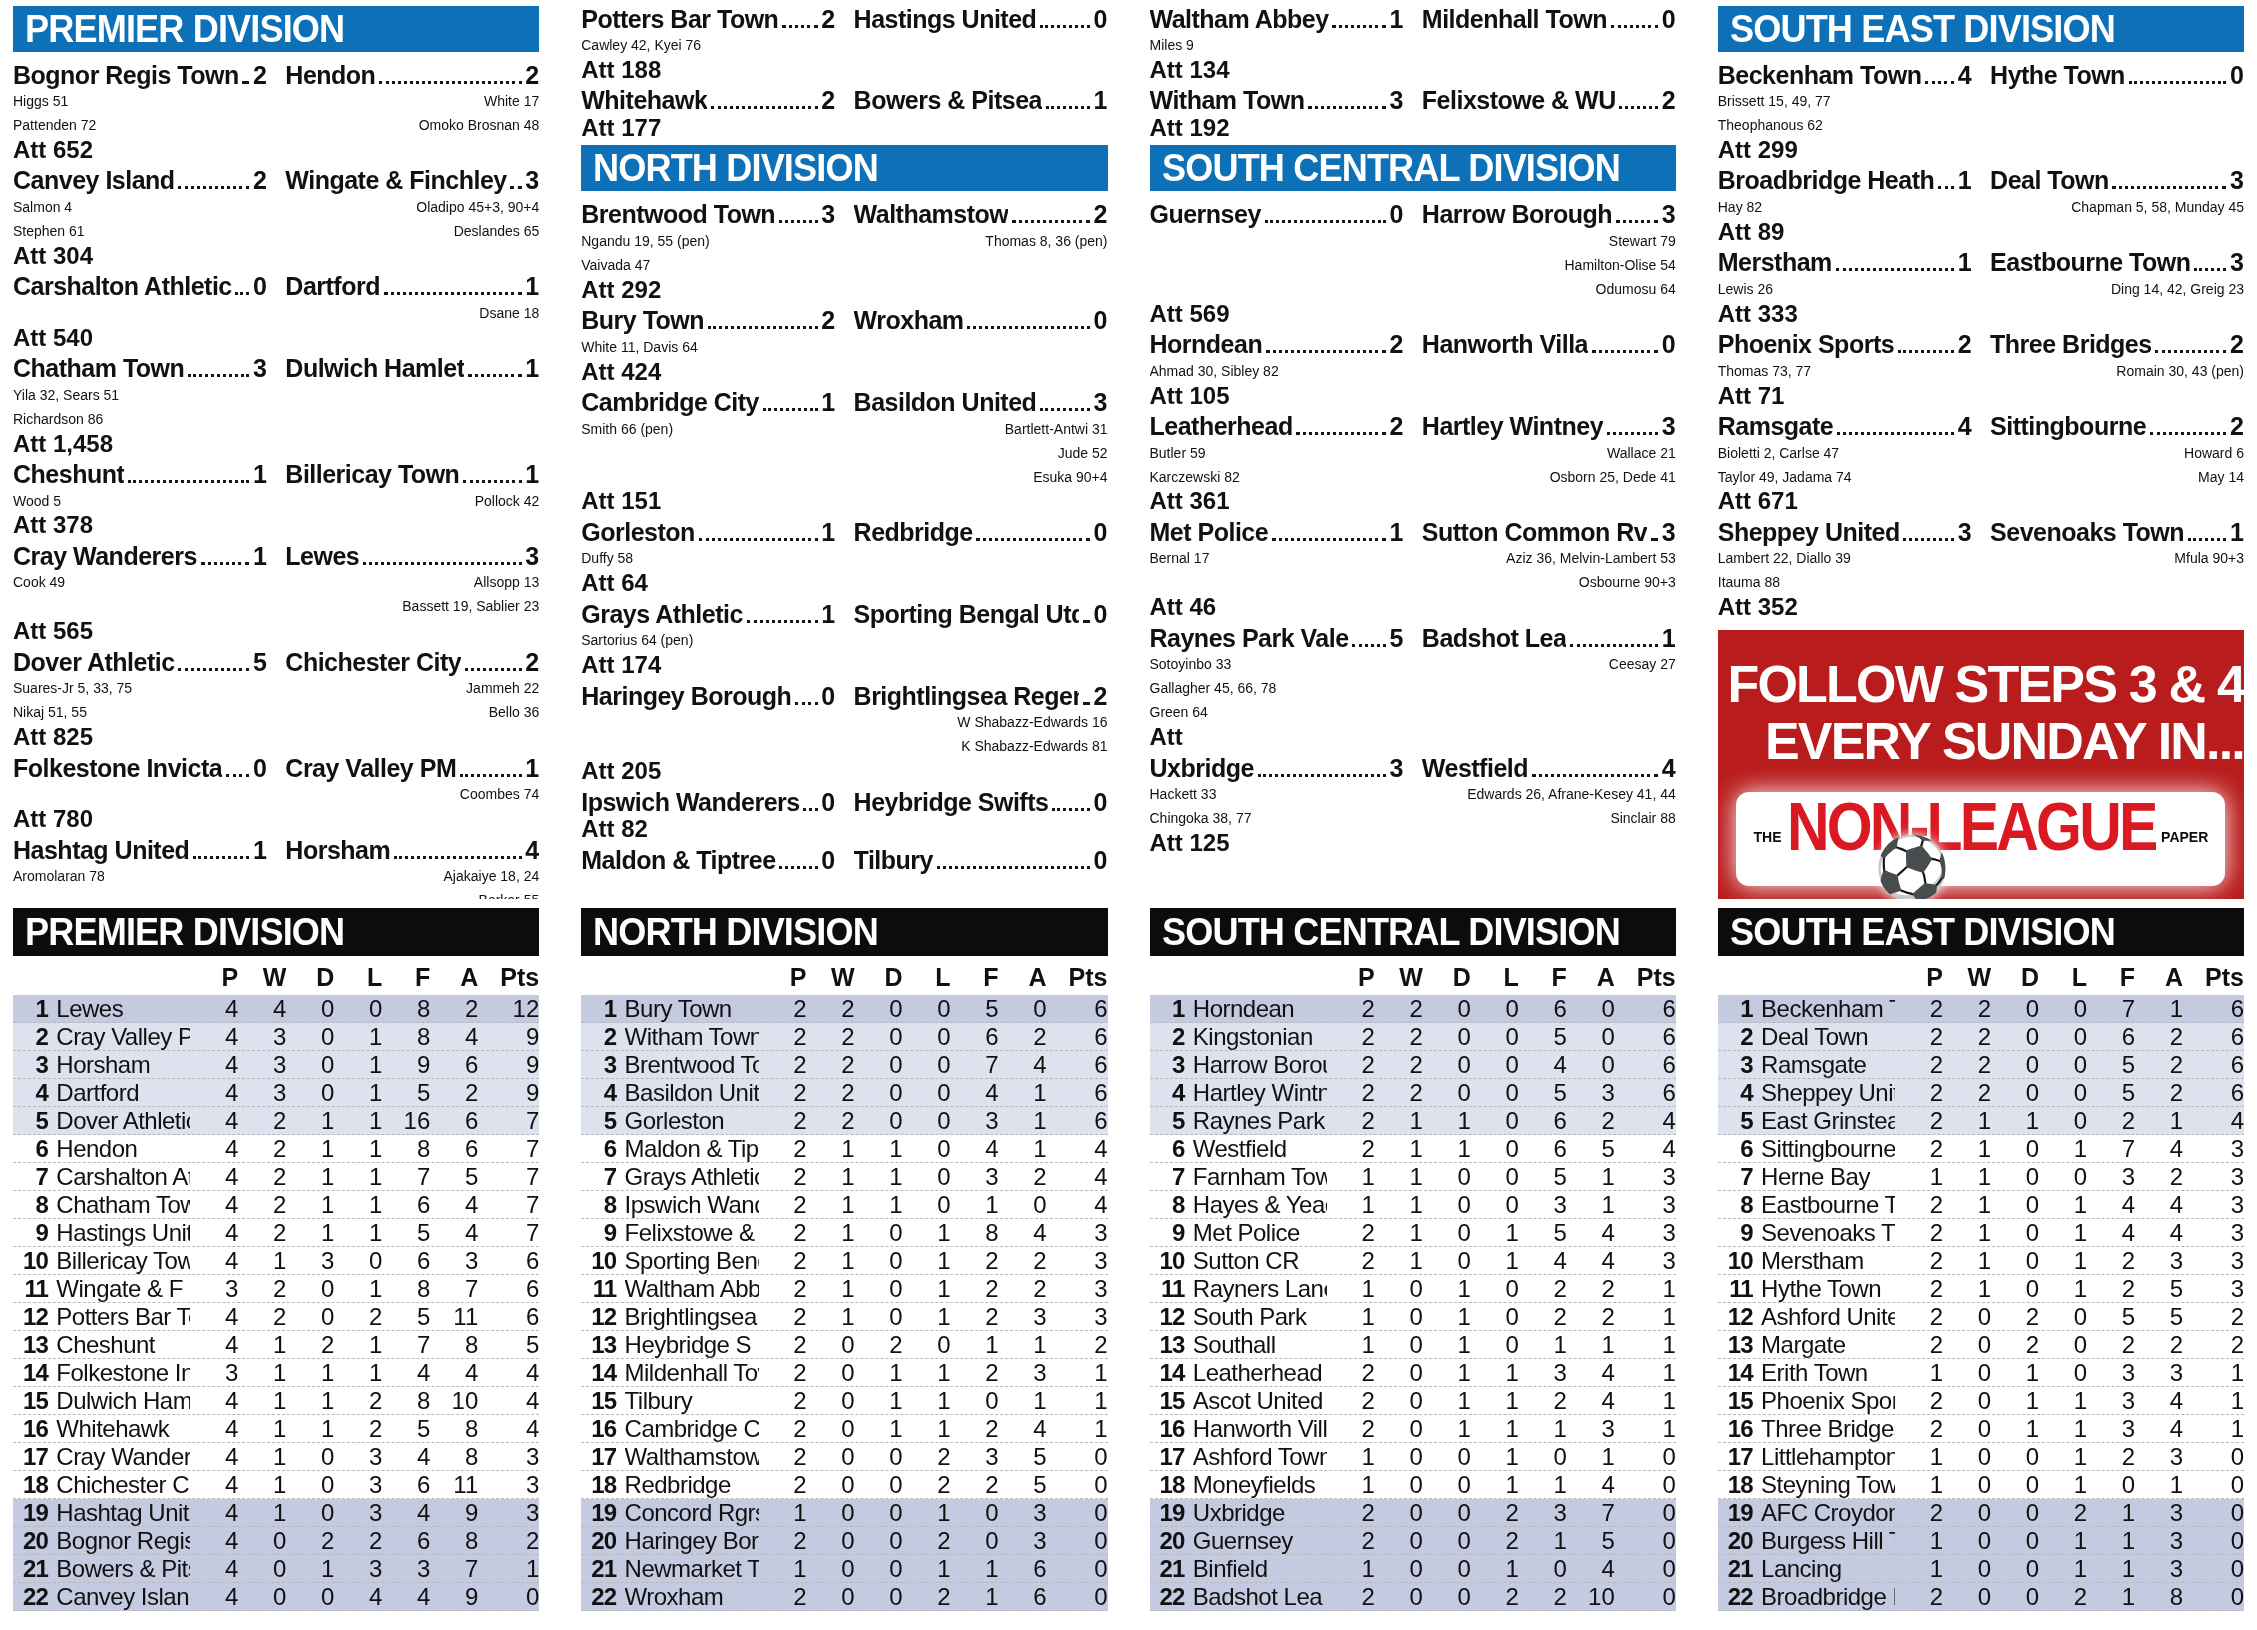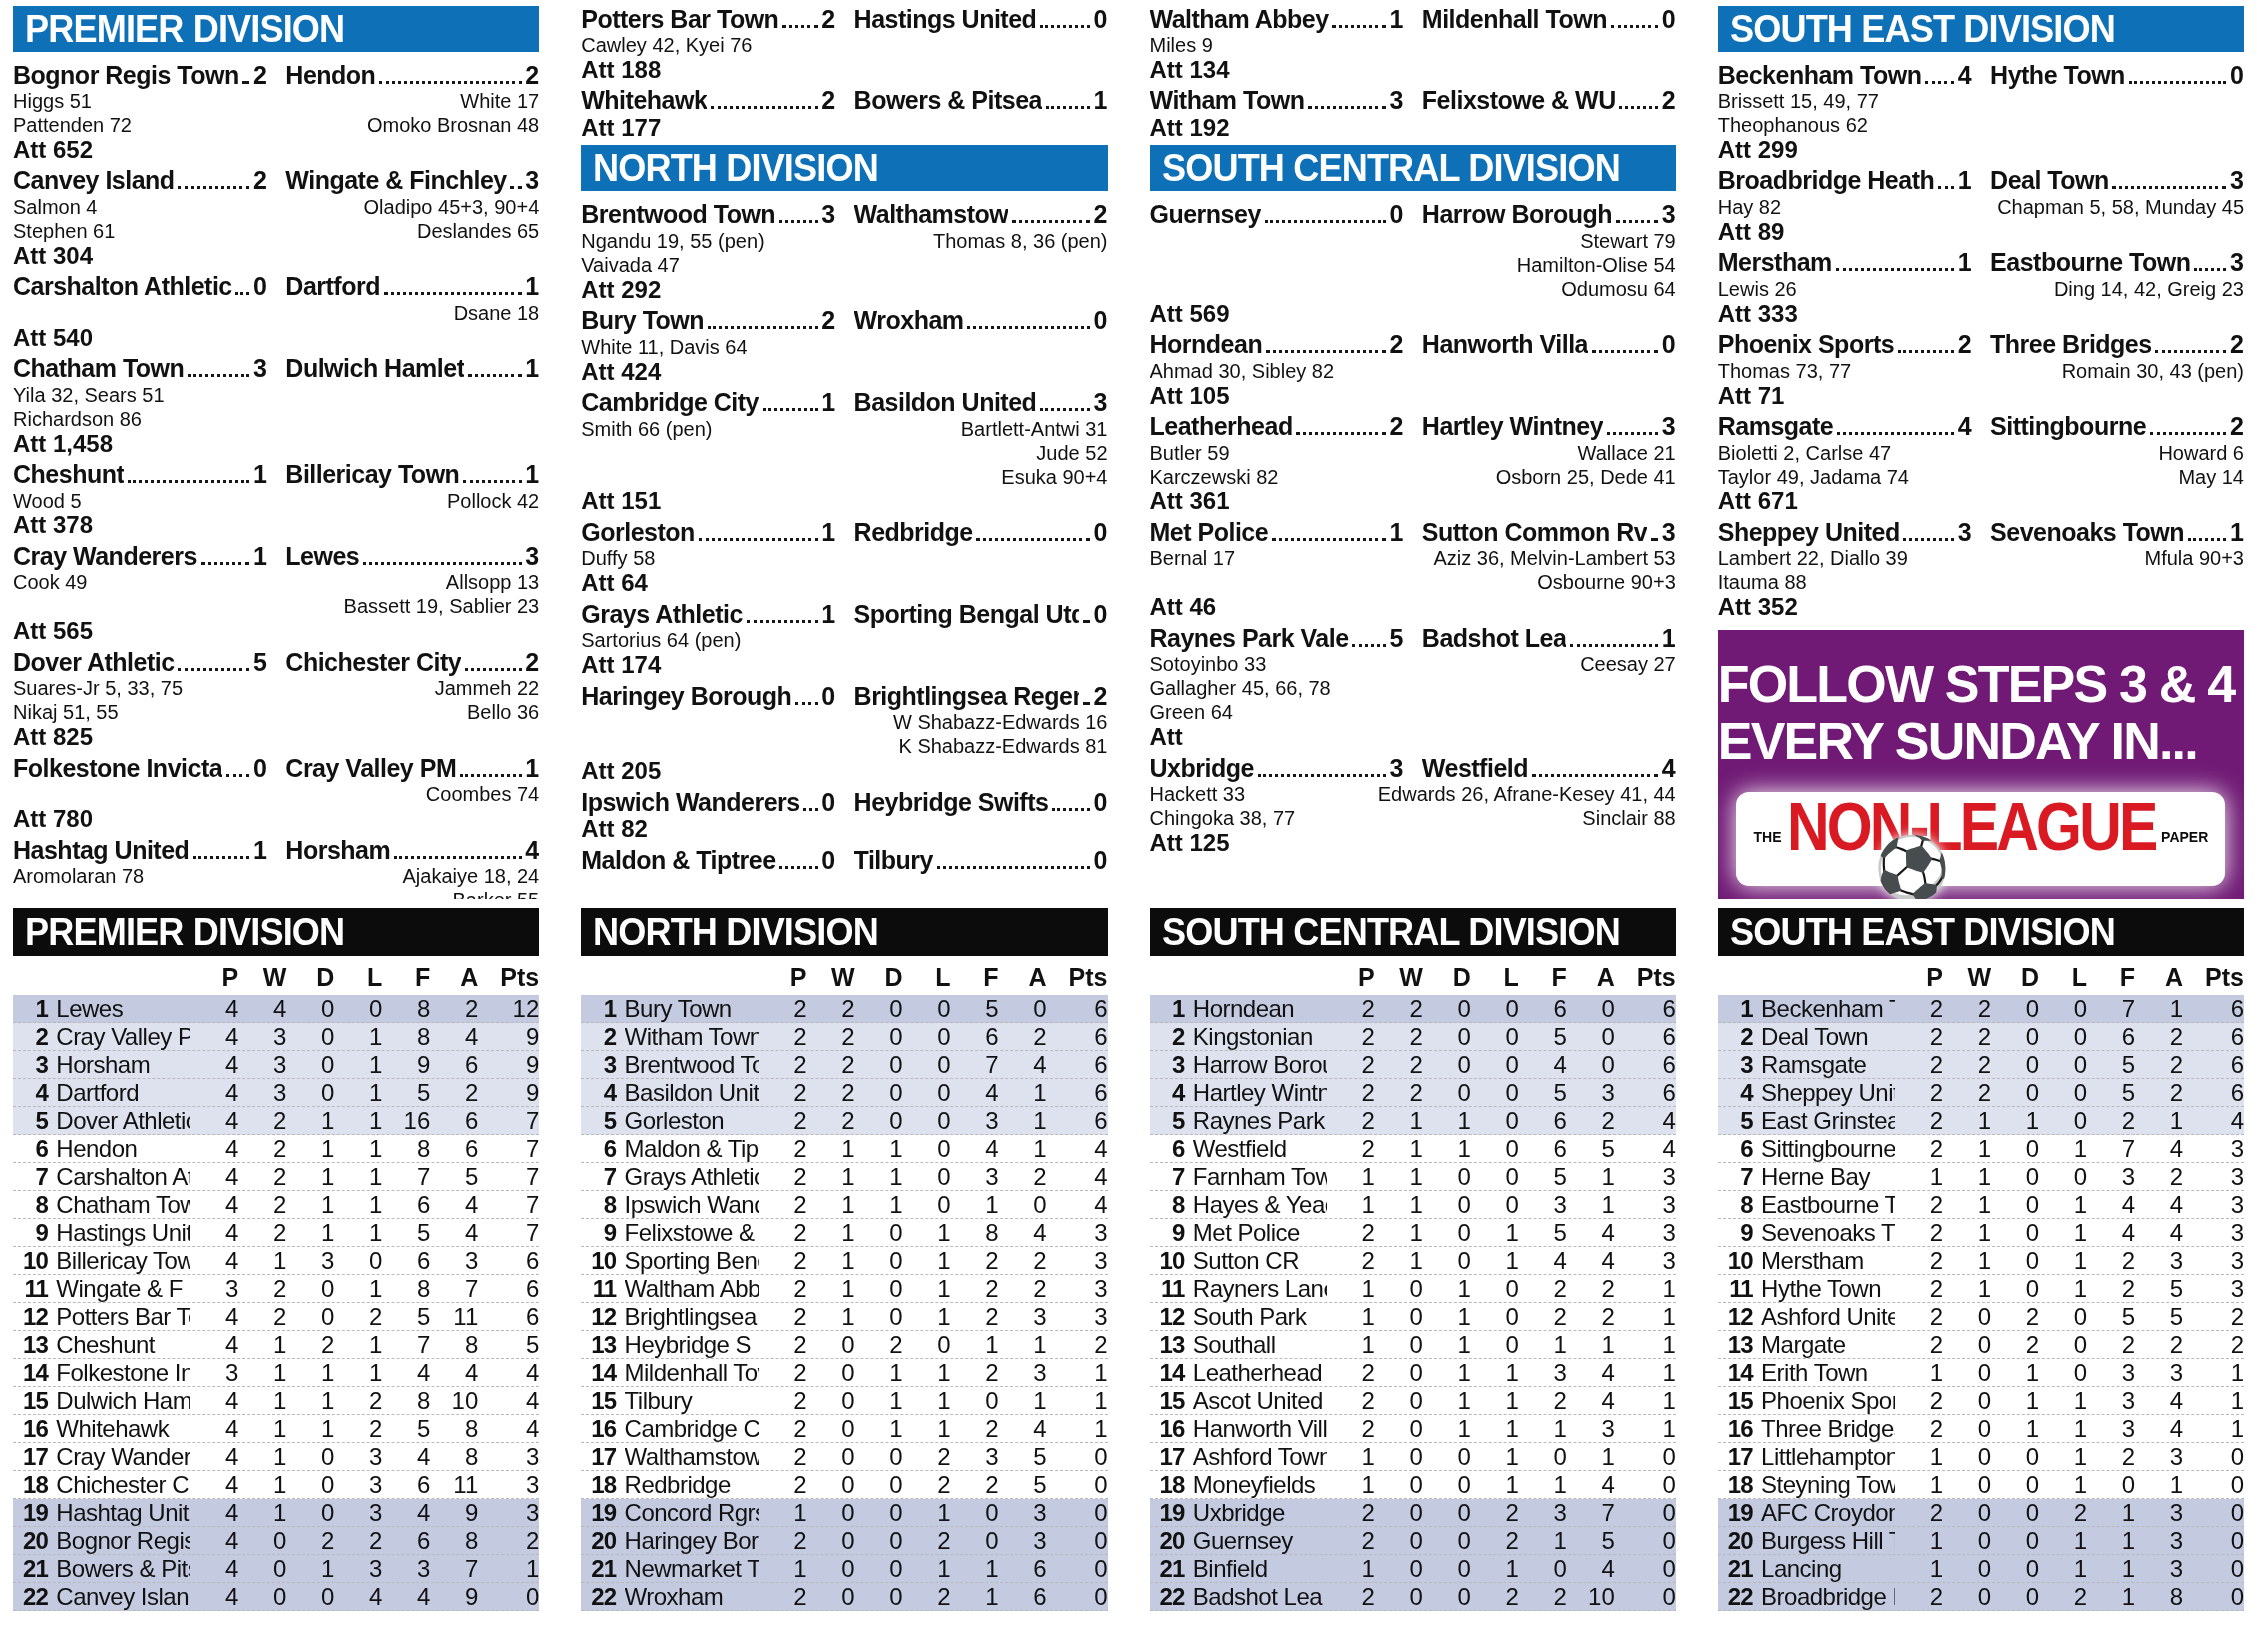--- a/index.html
+++ b/index.html
@@ -11,26 +11,26 @@
   .rcol.rule::after{content:"";position:absolute;right:-22px;top:1.8px;bottom:14.7px;width:1.8px;background:#3a3a3a}
   .divbar{background:#0e71b8;color:#fff;height:46px;line-height:46px;font-size:38px;
           font-weight:bold;padding-left:12px;margin-bottom:10px;letter-spacing:-0.9px;white-space:nowrap}
   .divbar span{display:inline-block;transform:scaleX(.95);transform-origin:left center}
   .fixture{margin-bottom:1.8px}
   .tline{display:flex;gap:18.4px;font-weight:bold;font-size:25px;line-height:27.5px}
   .half{flex:1;display:flex;min-width:0}
   .tname{white-space:nowrap;overflow:hidden;letter-spacing:-0.5px}
   .lead{flex:1;border-bottom:3.7px dotted #161616;margin:0 3.7px 5.5px 3.7px;min-width:7.3px}
   .score{flex:none}
-  .scorers{display:flex;gap:9.2px;font-size:20px;line-height:24px}
+  .scorers{display:flex;gap:9.2px;font-size:14px;line-height:24px}
   .shome{text-align:left;min-width:0}
   .saway{text-align:right;flex:1;min-width:0}
   .att{font-weight:bold;font-size:24px;line-height:24px;margin:0.9px 0 5.5px}
   
-  .ad{background:#701a75;margin-top:11px;height:290px;text-align:left;color:#fff;
+  .ad{background:#b91c1c;margin-top:11px;height:290px;text-align:right;color:#fff;
       padding-top:26px;box-sizing:border-box;position:relative}
   .adline{font-size:52px;line-height:57px;font-weight:bold;letter-spacing:-1.8px}
   .adlogo{position:relative;background:#fff;border-radius:13px;width:467px;margin:22px auto 0;
           padding:7.3px 11px 31px;box-shadow:0 0 24px rgba(255,255,255,.95)}
   .logorow{display:flex;align-items:center;justify-content:center;gap:5.5px}
   .lthe,.lpaper{font-size:14px;font-weight:bold;color:#0c0c0c;align-self:flex-end;padding-bottom:9.2px}
   .lmain{font-size:59px;line-height:55px;font-weight:bold;color:#da1a23;letter-spacing:-2.8px;
          transform:scaleY(1.15)}
   .ball{position:absolute;left:138px;bottom:-13px;font-size:61px;line-height:61px;
         filter:drop-shadow(0 0 5.5px #fff)}

